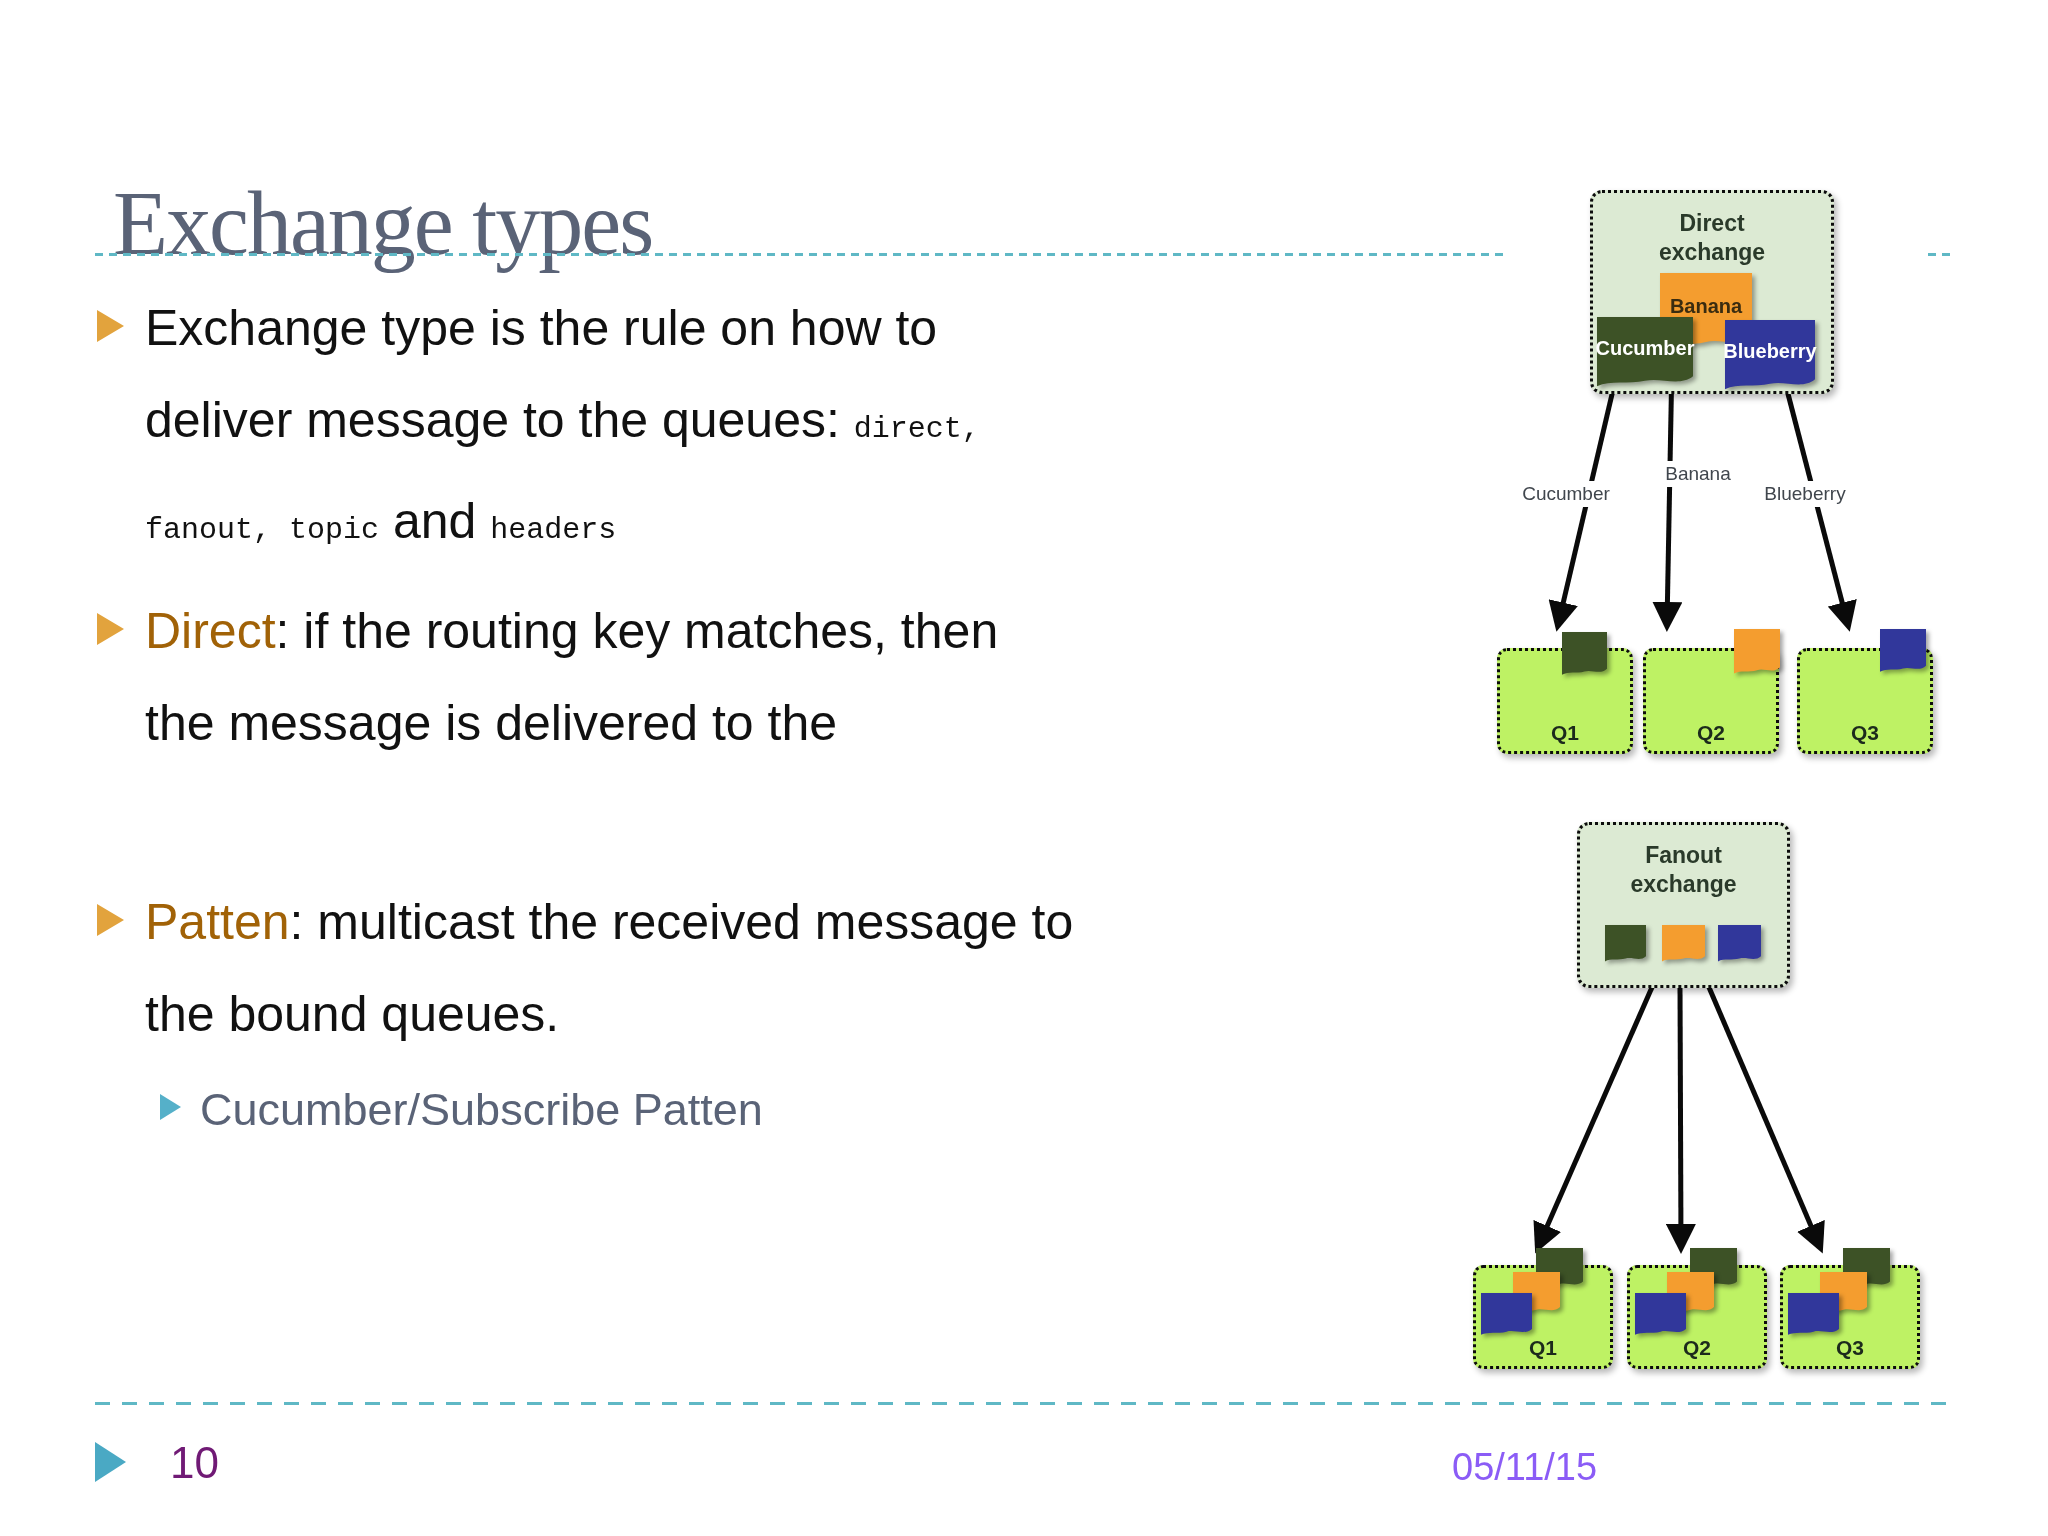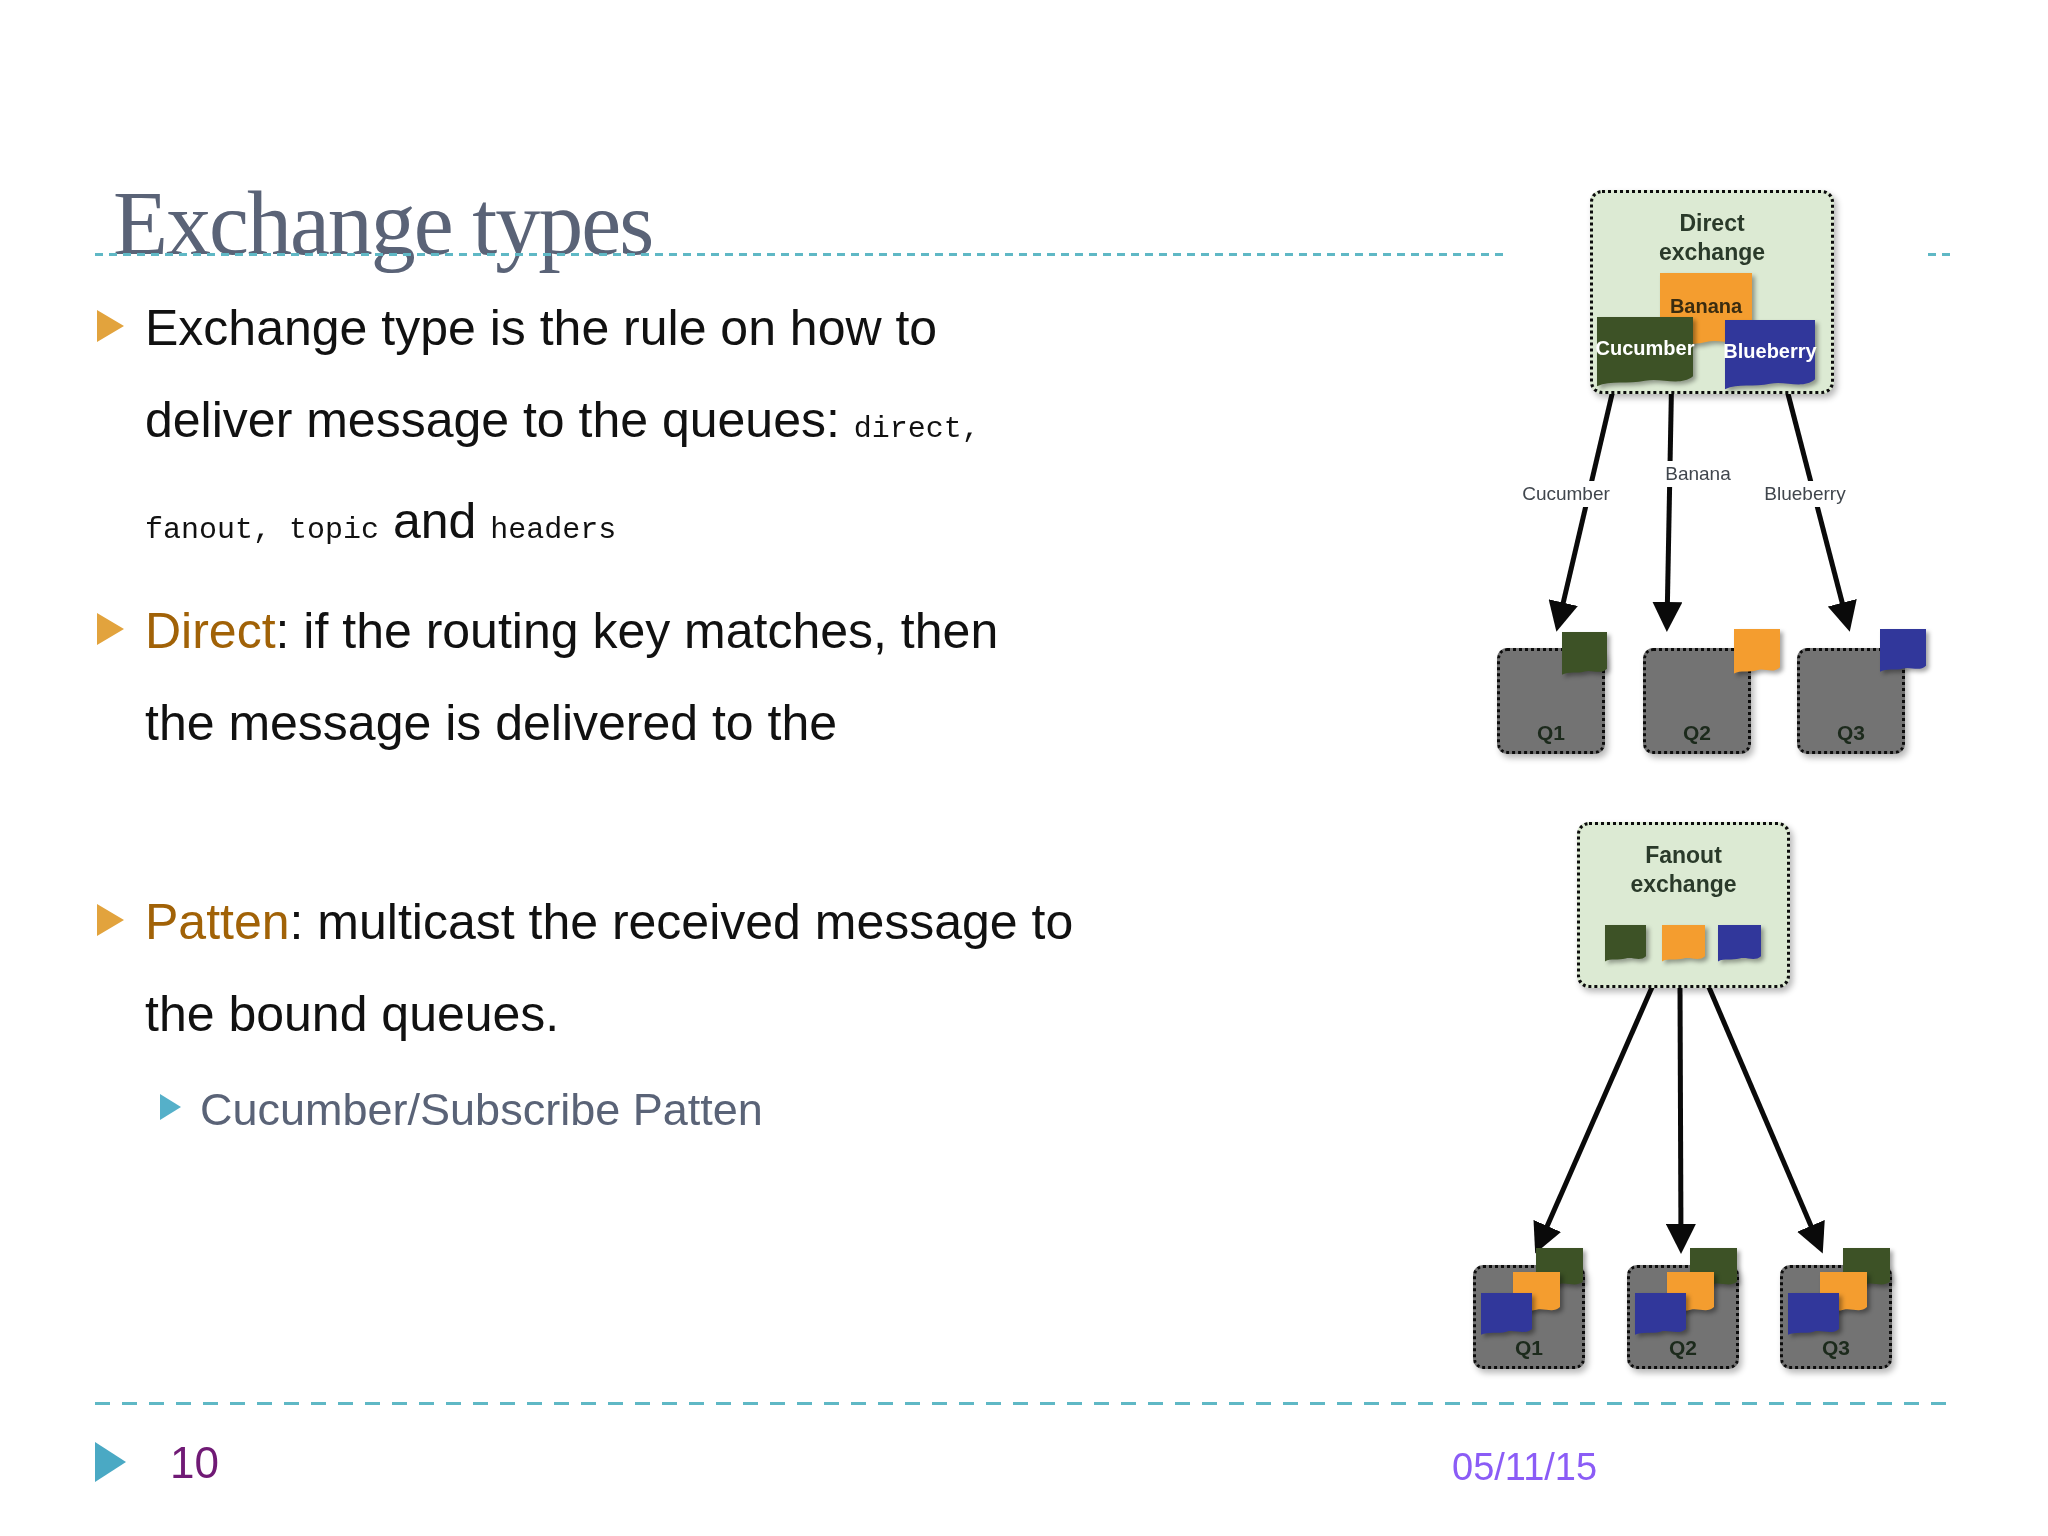--- a/index.html
+++ b/index.html
@@ -98,22 +98,23 @@
   .tag-blueberry{left:275px;top:145px;width:90px;height:76px;z-index:4;}
   .rlabel{
     position:absolute;z-index:3;background:#ffffff;text-align:center;
     font-size:19px;color:#40464d;padding:2px 0;
   }
   .rlabel-cucumber{left:60px;top:306px;width:112px;}
   .rlabel-banana{left:200px;top:286px;width:96px;}
   .rlabel-blueberry{left:303px;top:306px;width:104px;}
   .qbox{
     position:absolute;z-index:2;
-    background:#737373;border:3px dotted #0c0c0c;border-radius:10px;
+    background:#bef264;border:3px dotted #0c0c0c;border-radius:10px;
     box-shadow:3px 4px 6px rgba(0,0,0,0.28);
+    padding-left:28px;
   }
   .qlabel{
     position:absolute;left:0;bottom:6px;width:100%;text-align:center;
     font-size:21px;font-weight:bold;color:#1c2a1c;z-index:5;
   }
   .dq{top:473px;width:102px;height:100px;}
   .dq1{left:47px;} .dq2{left:193px;} .dq3{left:347px;}
   .ctag{position:absolute;z-index:3;}
   .ctag-q1{left:112px;top:457px;width:45px;height:47px;}
   .ctag-q2{left:284px;top:454px;width:46px;height:49px;}

